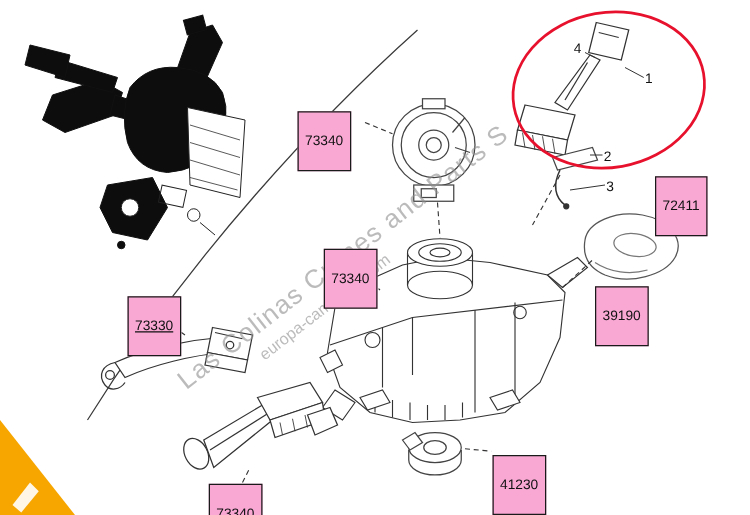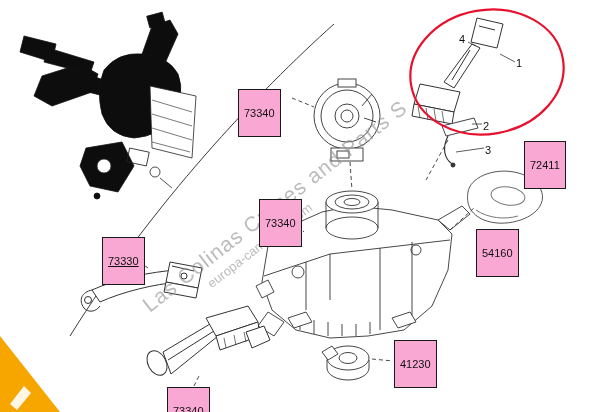--- a/index.html
+++ b/index.html
@@ -187,28 +187,28 @@
 
   <div class="watermark">
     <div class="wm1">Las Colinas Cranes and Parts S</div>
     <div class="wm2">europa-camiones.com</div>
   </div>
 
   <div class="part-label" style="left:238px; top:89px;">73340</div>
 
   <div class="part-label" style="left:484px; top:141px;margin-left:40px;">72411</div>
 
-  <div class="part-label" style="left:476px; top:229px;">54160</div>
+  <div class="part-label" style="left:476px; top:229px;">39190</div>
 
   <div class="part-label" style="left:102px; top:237px;text-decoration:underline;">73330</div>
 
   <div class="part-label" style="left:167px; top:387px;">73340</div>
 
   <div class="part-label" style="left:259px; top:199px;">73340</div>
 
-  <div class="part-label" style="left:394px; top:340px;">41230</div>
+  <div class="part-label" style="left:394px; top:364px;">41230</div>
 
   <span class="callout" style="left:459px; top:33px;">4</span>
   <span class="callout" style="left:516px; top:57px;">1</span>
   <span class="callout" style="left:483px; top:120px;">2</span>
   <span class="callout" style="left:485px; top:144px;">3</span>
 
 </div>
 
 </body></html>

